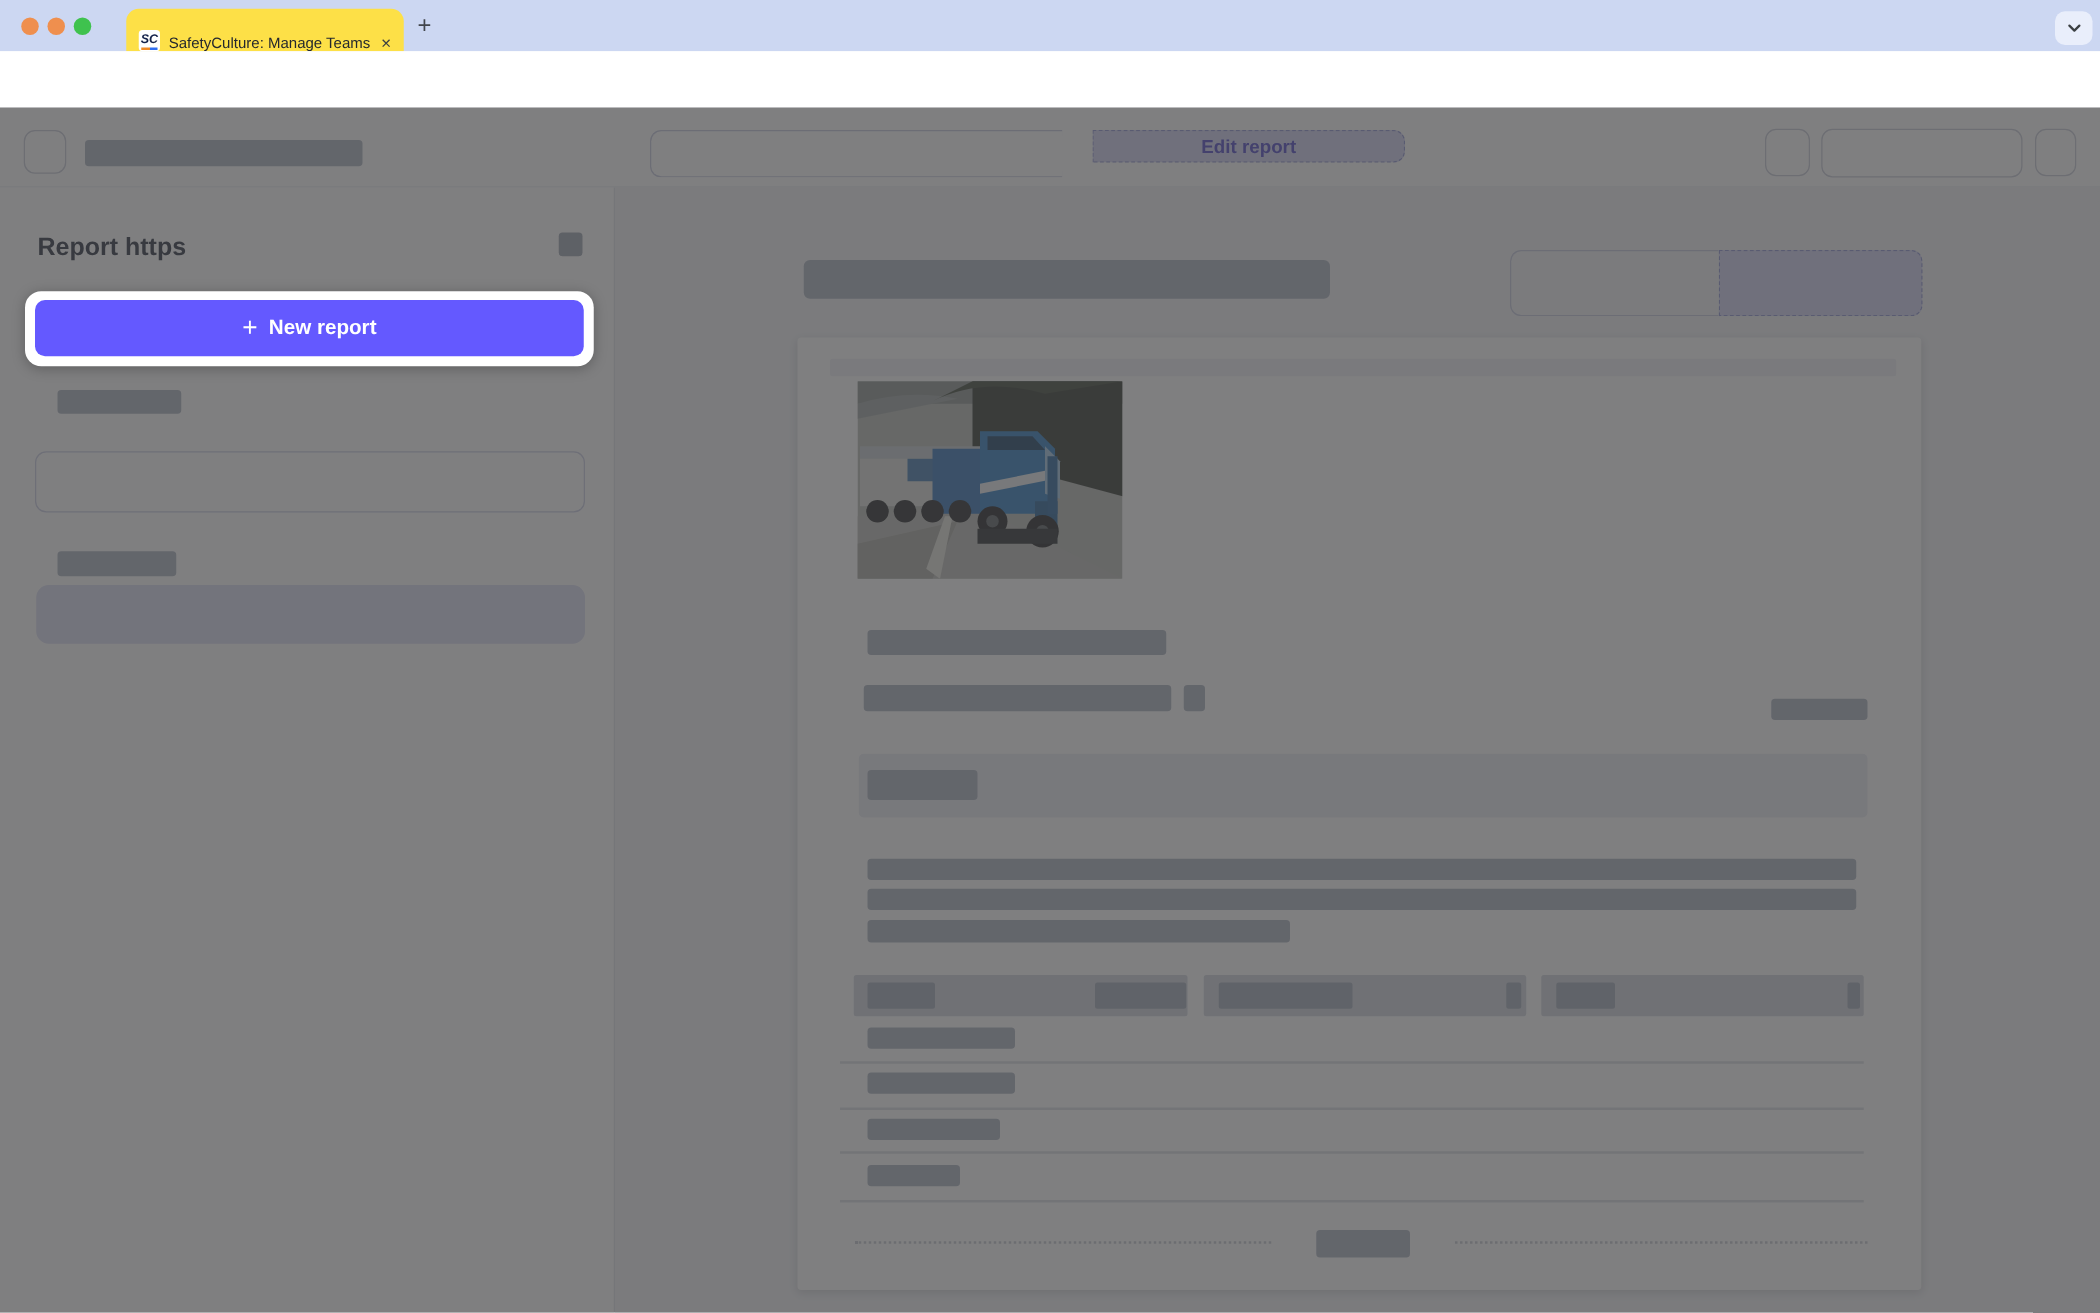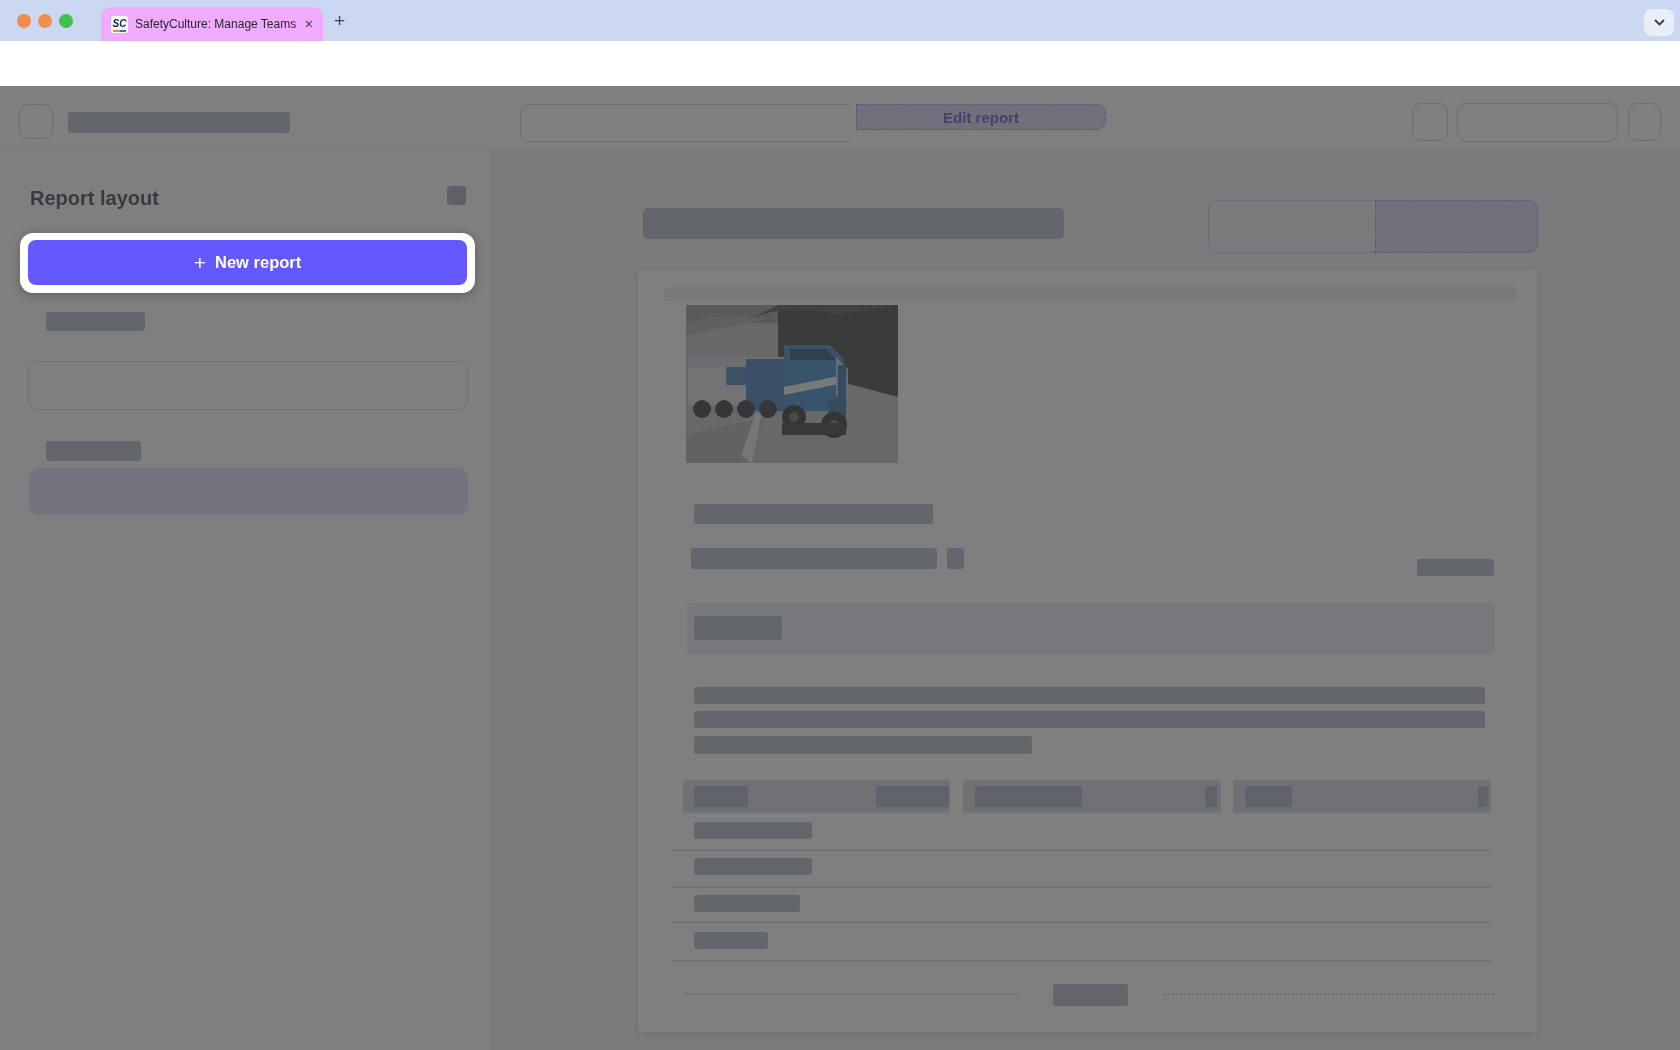--- a/index.html
+++ b/index.html
@@ -3,22 +3,22 @@
 <meta charset="utf-8">
 <style>
   * { margin:0; padding:0; box-sizing:border-box; }
   html,body { width:1680px; height:1050px; overflow:hidden; }
   body { position:relative; font-family:"Liberation Sans", sans-serif; background:#f2f3f6; }
   .abs { position:absolute; }
 
   
   .tabstrip { left:0; top:0; width:1680px; height:41px; background:#ccd7f2; }
   .tl-dot { top:14px; width:14px; height:14px; border-radius:50%; }
-  .tab { left:101px; top:7px; width:222px; height:34px; background:#f0abfc; border-radius:10px 10px 0 0;
-         display:flex; align-items:center; padding:0 10px; gap:7px; }
+  .tab { left:101px; top:7px; width:222px; height:34px; background:#fde047; border-radius:10px 10px 0 0;
+         display:flex; align-items:flex-end; padding:0 10px; gap:7px; }
   .favicon { width:17px; height:17px; background:#fff; border-radius:3px; position:relative;
              font-weight:bold; font-style:italic; font-size:10px; color:#14224a; text-align:center; line-height:15px; flex:0 0 auto;}
   .favicon:after { content:""; position:absolute; left:2px; right:2px; bottom:1px; height:2px;
                    background:linear-gradient(90deg,#f08a24 0 55%, #2f6df0 55% 100%); }
   .tab-title { font-size:12px; color:#24282e; white-space:nowrap; overflow:hidden; flex:1 1 auto; }
   .tab-close { font-size:14px; color:#3c4043; line-height:14px; flex:0 0 auto; cursor:default; }
   .newtab-plus { left:334px; top:12px; font-size:19px; color:#41454c; line-height:18px; }
   .tabsearch-btn { left:1644px; top:9px; width:30px; height:27px; background:#e9eefb; border-radius:8px;
                    display:flex; align-items:center; justify-content:center; }
   .toolbar { left:0; top:41px; width:1680px; height:45px; background:#fff; }
@@ -147,31 +147,31 @@
         <circle cx="9" cy="14.5" r="1.6" fill="#3e434a"></circle>
       </svg>
   </div>
 </div>
 
 <div class="abs app-header">
   <div class="abs outline-box" style="left:19px; top:18px; width:34px; height:35px;"></div>
   <div class="abs ph-bar" style="left:68px; top:26px; width:222px; height:21px;"></div>
 
   <div class="abs seg-left" style="left:520px; top:18px; width:330px; height:38px;"></div>
-  <div class="abs seg-right" style="left:856px; top:18px; width:250px; height:26px;">
+  <div class="abs seg-right" style="left:874px; top:18px; width:250px; height:26px;">
     <span>Edit report</span>
   </div>
 
   <div class="abs outline-box" style="left:1412px; top:17px; width:36px; height:38px;"></div>
   <div class="abs outline-box" style="left:1457px; top:17px; width:161px; height:39px;"></div>
   <div class="abs outline-box" style="left:1628px; top:17px; width:33px; height:38px;"></div>
 </div>
 
 <div class="abs sidebar">
-  <div class="abs side-title" style="left:30px; top:37px;">Report layout</div>
+  <div class="abs side-title" style="left:30px; top:37px;">Report https</div>
   <div class="abs side-sq" style="top:36px;"></div>
 
   <div class="abs ph-bar" style="left:46px; top:162px; width:99px; height:19px;"></div>
   <div class="abs side-input" style="top:211px;"></div>
   <div class="abs ph-bar" style="left:46px; top:291px; width:95px; height:20px;"></div>
   <div class="abs side-fill" style="top:318px;"></div>
 </div>
 
 <div class="abs main">
   <div class="abs ph-bar" style="left:151px; top:58px; width:421px; height:31px; border-radius:5px;"></div>

